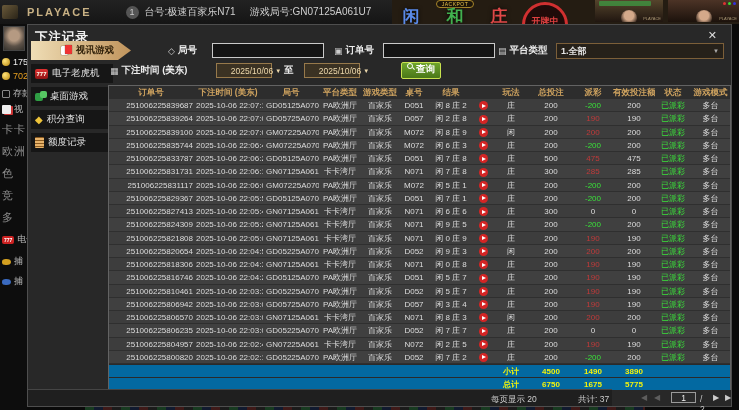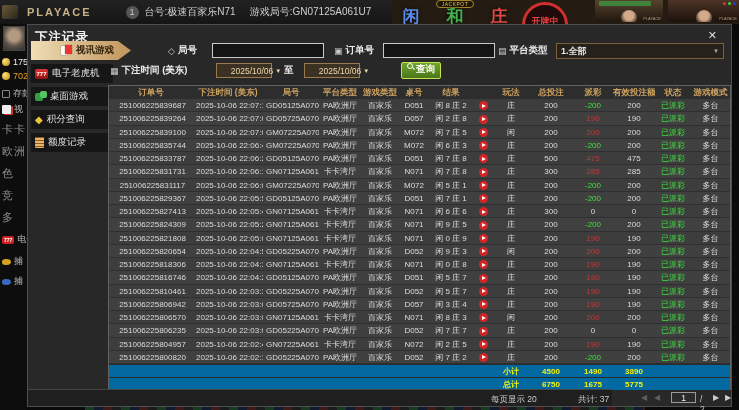--- a/index.html
+++ b/index.html
@@ -89,21 +89,21 @@
   .mag:after{content:"";position:absolute;left:4.5px;top:4.5px;width:3px;height:1px;background:#fff;transform:rotate(45deg);}
 
   
   .table{position:absolute;left:80px;top:60px;width:623px;height:305px;border:1px solid #636363;background:#3d3d3d;font-size:8px;}
   .tgrid{display:grid;grid-template-columns:84px 70px 56px 42px 38px 30px 44px 20px 36px 44px 40px 42px 36px 1fr;align-items:center;}
   .thead{height:13px;background:#2d2d2d;color:#cfa35f;font-size:8.5px;font-weight:bold;}
   .thead .hc{text-align:center;white-space:nowrap;overflow:hidden;}
   .trow{height:13.25px;box-shadow:inset 0 -1px #2f2f2f;color:#dcdcdc;}
   .trow.alt{background:#404040;}
   .cell{text-align:center;white-space:nowrap;overflow:hidden;}
-  .cell.l{text-align:center;padding-left:3px;}
+  .cell.l{text-align:right;padding-left:3px;}
   .replay{display:inline-block;width:9px;height:9px;border-radius:50%;background:#d42525;position:relative;vertical-align:middle;cursor:pointer;}
   .replay .tri{position:absolute;left:3.2px;top:2.4px;width:0;height:0;border-left:4px solid #fff;border-top:2.2px solid transparent;border-bottom:2.2px solid transparent;}
   .sumrow{height:13px;background:#0369a1;border-top:1px solid #2a2a2a;color:#f2f20c;font-weight:bold;}
   .sumrow .cell{color:#f2f20c;}
 
   
   .dlg-footer{position:absolute;left:0;top:364px;width:584px;height:17px;background:#1f1f1f;border-top:1px solid #454545;font-size:8.5px;color:#ccc;}
   .pg-perpage{position:absolute;left:463px;top:4px;}
   .pg-count{position:absolute;left:550px;top:4px;}
   .pg-arrow{position:absolute;top:3px;font-size:8px;cursor:pointer;}
@@ -308,21 +308,21 @@
             <div class="cell" style="color: rgb(58, 224, 58);">已派彩</div>
             <div class="cell">多台</div>
           </div>
           <div class="trow tgrid">
             <div class="cell l">251006225839100</div>
             <div class="cell l">2025-10-06 22:07:06</div>
             <div class="cell l">GM07225A07072</div>
             <div class="cell">PA欧洲厅</div>
             <div class="cell">百家乐</div>
             <div class="cell">M072</div>
-            <div class="cell">闲 7 庄 5</div>
+            <div class="cell">闲 8 庄 9</div>
             <div class="cell"><span class="replay"><span class="tri"></span></span></div>
             <div class="cell">闲</div>
             <div class="cell">200</div>
             <div class="cell" style="color: rgb(192, 58, 58);">200</div>
             <div class="cell">200</div>
             <div class="cell" style="color: rgb(58, 224, 58);">已派彩</div>
             <div class="cell">多台</div>
           </div>
           <div class="trow tgrid alt">
             <div class="cell l">251006225835744</div>

